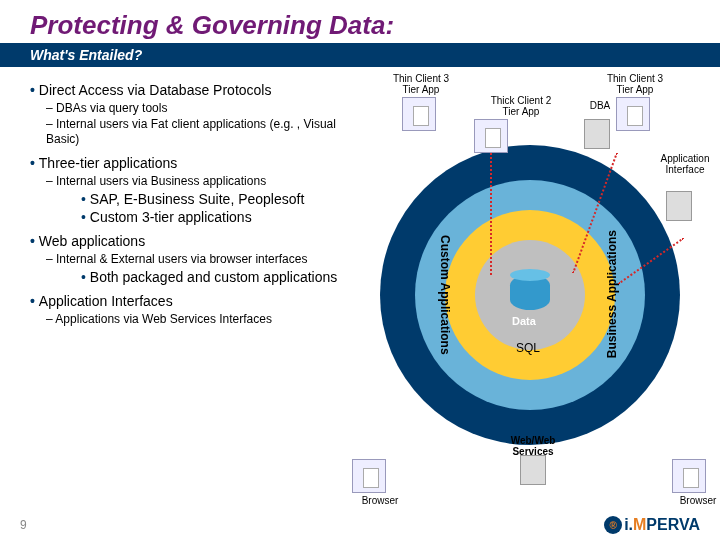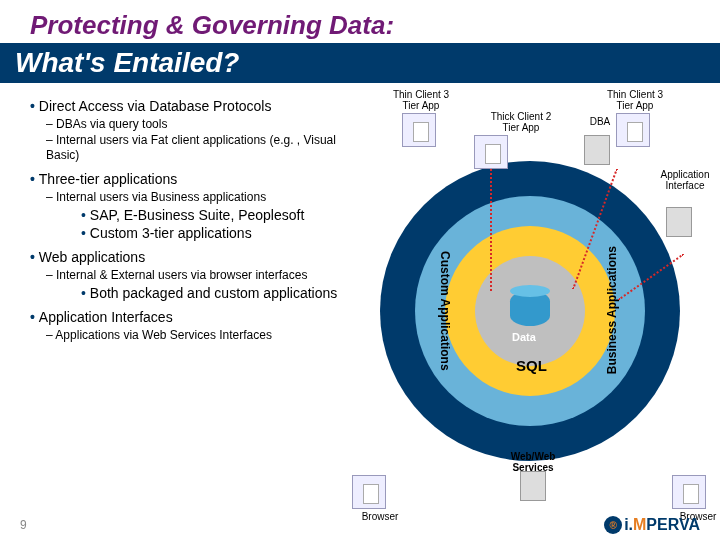--- a/index.html
+++ b/index.html
@@ -1,38 +1,38 @@
 <!DOCTYPE html>
 <html><head>
 <meta charset="utf-8">
 <style>
   * { box-sizing: border-box; margin: 0; padding: 0; }
   body { width: 720px; height: 540px; font-family: Arial, sans-serif; background: #fff; position: relative; overflow: hidden; }
   .header { padding: 10px 30px 0 30px; }
   .title { font-size: 26px; font-weight: bold; color: #701a75; font-style: italic; }
-  .bluebar { background: #003a6b; color: #fff; padding: 4px 15px; font-size: 28px; font-style: italic; font-weight: bold; margin-top: 2px; }
+  .bluebar { background: #003a6b; color: #fff; padding: 4px 30px; font-size: 14px; font-style: italic; font-weight: bold; margin-top: 2px; }
   .content { position: relative; display: flex; padding: 8px 10px 0 30px; }
   .left { width: 320px; font-size: 12px; line-height: 1.3; }
   .left ul { list-style: none; }
   .l1 { font-size: 14px; font-weight: normal; margin: 6px 0 2px 0; }
   .l1::before { content: "• "; color: #003a6b; font-weight: bold; }
   .l2 { margin-left: 16px; font-size: 12px; }
   .l2::before { content: "– "; }
   .l3 { margin-left: 51px; font-size: 14px; }
   .l3::before { content: "• "; color: #003a6b; }
   .right { position: relative; width: 360px; height: 420px; }
   .circ { position: absolute; border-radius: 50%; }
   .c-out { width: 300px; height: 300px; left: 30px; top: 70px; background: #003a6b; }
   .c-mid { width: 230px; height: 230px; left: 65px; top: 105px; background: #69b3d9; }
   .c-mid2 { width: 170px; height: 170px; left: 95px; top: 135px; background: #ffcc33; }
   .c-in { width: 110px; height: 110px; left: 125px; top: 165px; background: #bfbfbf; }
   .db { position: absolute; left: 160px; top: 200px; width: 40px; height: 35px; background: #3399cc; border-radius: 50%/30%; }
   .db::before { content: ""; position: absolute; top: -6px; left: 0; width: 40px; height: 12px; background: #66c0e6; border-radius: 50%; }
   .dblabel { position: absolute; left: 162px; top: 240px; font-size: 11px; color: #fff; font-weight: bold; }
-  .sqllabel { position: absolute; left: 166px; top: 266px; font-size: 15px; font-weight: bold; }
+  .sqllabel { position: absolute; left: 166px; top: 266px; font-size: 12px; font-weight: normal; }
   .vlabel { position: absolute; writing-mode: vertical-rl; font-weight: bold; font-size: 12px; }
   .ca { left: 88px; top: 160px; }
   .ba { left: 255px; top: 155px; transform: rotate(180deg); }
   .xlabel { position: absolute; font-size: 10px; text-align: center; line-height: 1.1; }
   .box { position: absolute; width: 34px; height: 34px; background: #eef; border: 1px solid #99b; }
   .box::after { content: ""; position: absolute; width: 14px; height: 18px; left: 10px; top: 8px; background: #fff; border: 1px solid #aaa; }
   .serv { position: absolute; width: 26px; height: 30px; background: #ddd; border: 1px solid #999; }
   .dotted { position: absolute; border-left: 2px dotted #d62828; }
   .bottom { position: absolute; bottom: 6px; left: 0; right: 0; display: flex; justify-content: space-between; align-items: center; padding: 0 20px; }
   .pagenum { font-size: 12px; color: #888; }

